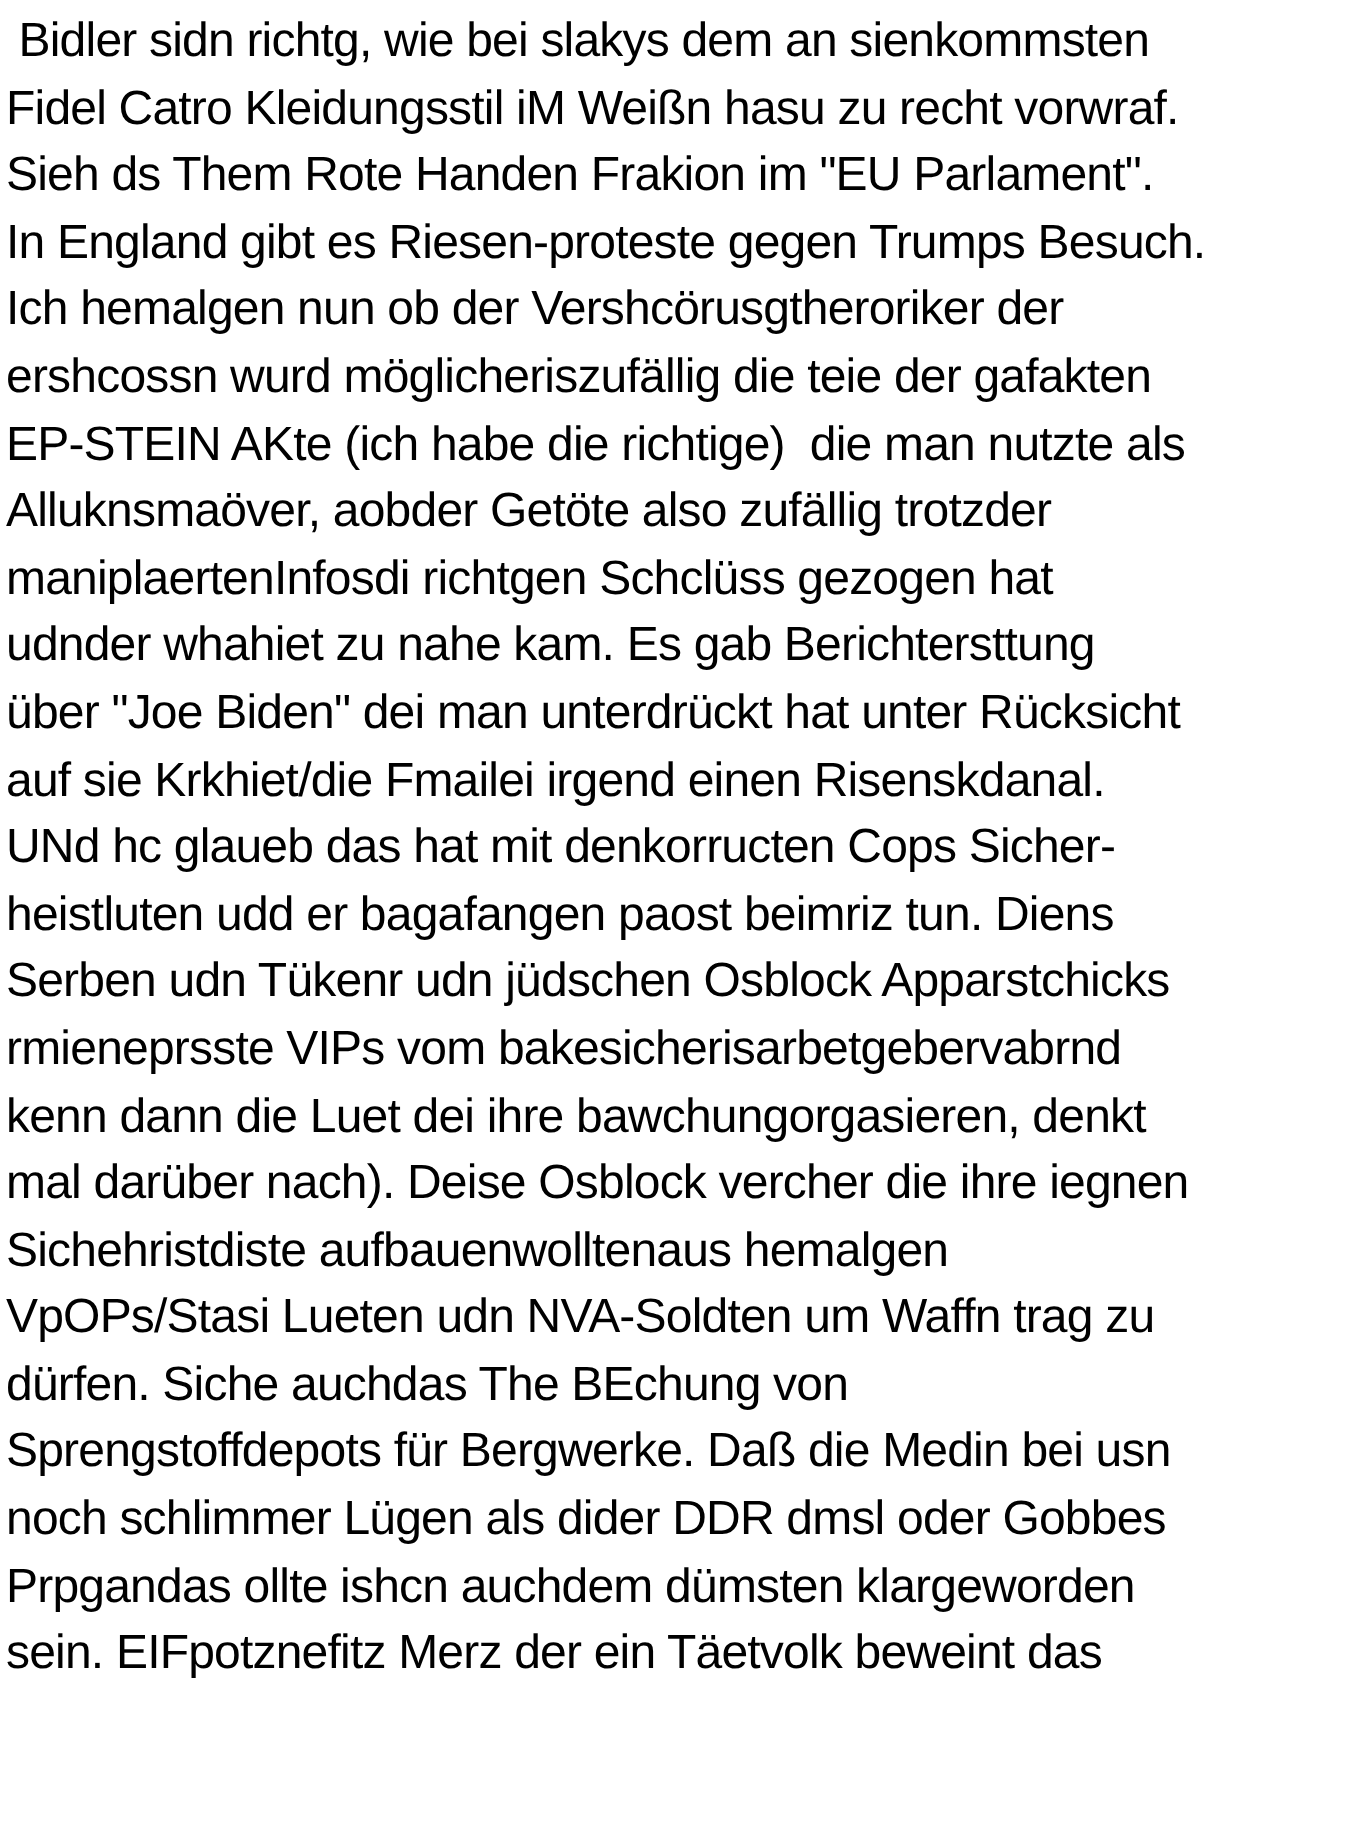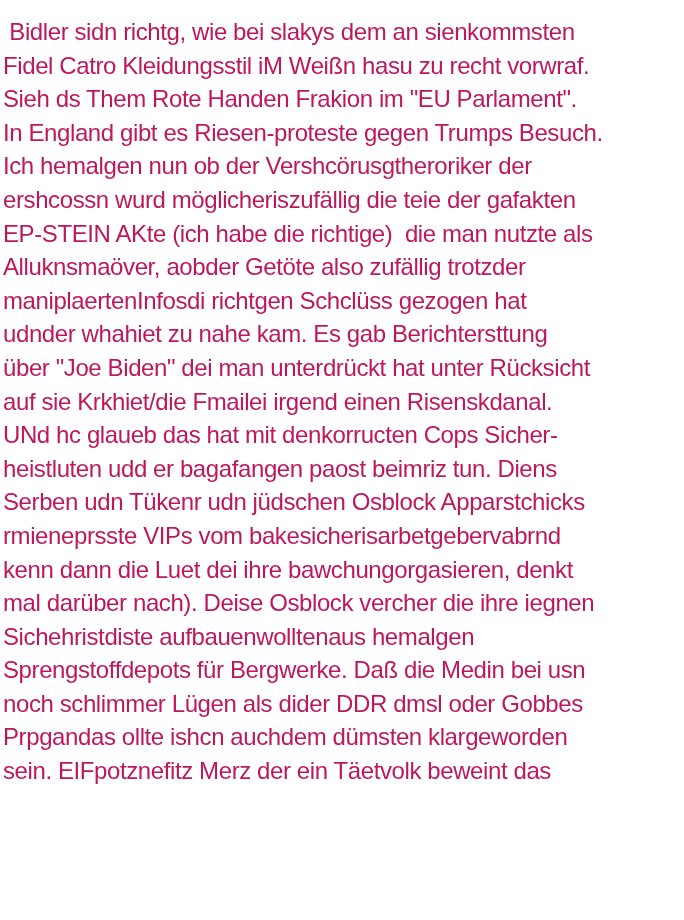--- a/index.html
+++ b/index.html
@@ -9,23 +9,23 @@
   }
   body {
     width: 684px;
     height: 920px;
     overflow: hidden;
   }
   .document {
     box-sizing: border-box;
     width: 684px;
     height: 920px;
-    padding: 15px 0 0 3px;
+    padding: 4px 0 0 3px;
     background: #ffffff;
-    color: #be185d;
+    color: #000000;
     font-family: "Liberation Sans", sans-serif;
     font-size: 24px;
     letter-spacing: -0.4px;
     line-height: 33.6px;
   }
   .line {
     white-space: pre;   
     height: 33.6px;
   }
 </style>
@@ -45,17 +45,19 @@
   <div class="line">udnder whahiet zu nahe kam. Es gab Berichtersttung</div>
   <div class="line">über "Joe Biden" dei man unterdrückt hat unter Rücksicht</div>
   <div class="line">auf sie Krkhiet/die Fmailei irgend einen Risenskdanal.</div>
   <div class="line">UNd hc glaueb das hat mit denkorructen Cops Sicher-</div>
   <div class="line">heistluten udd er bagafangen paost beimriz tun. Diens</div>
   <div class="line">Serben udn Tükenr udn jüdschen Osblock Apparstchicks</div>
   <div class="line">rmieneprsste VIPs vom bakesicherisarbetgebervabrnd</div>
   <div class="line">kenn dann die Luet dei ihre bawchungorgasieren, denkt</div>
   <div class="line">mal darüber nach). Deise Osblock vercher die ihre iegnen</div>
   <div class="line">Sichehristdiste aufbauenwolltenaus hemalgen</div>
+  <div class="line">VpOPs/Stasi Lueten udn NVA-Soldten um Waffn trag zu</div>
+  <div class="line">dürfen. Siche auchdas The BEchung von</div>
   <div class="line">Sprengstoffdepots für Bergwerke. Daß die Medin bei usn</div>
   <div class="line">noch schlimmer Lügen als dider DDR dmsl oder Gobbes</div>
   <div class="line">Prpgandas ollte ishcn auchdem dümsten klargeworden</div>
   <div class="line">sein. EIFpotznefitz Merz der ein Täetvolk beweint das</div>
 </div>
 
 </body></html>

